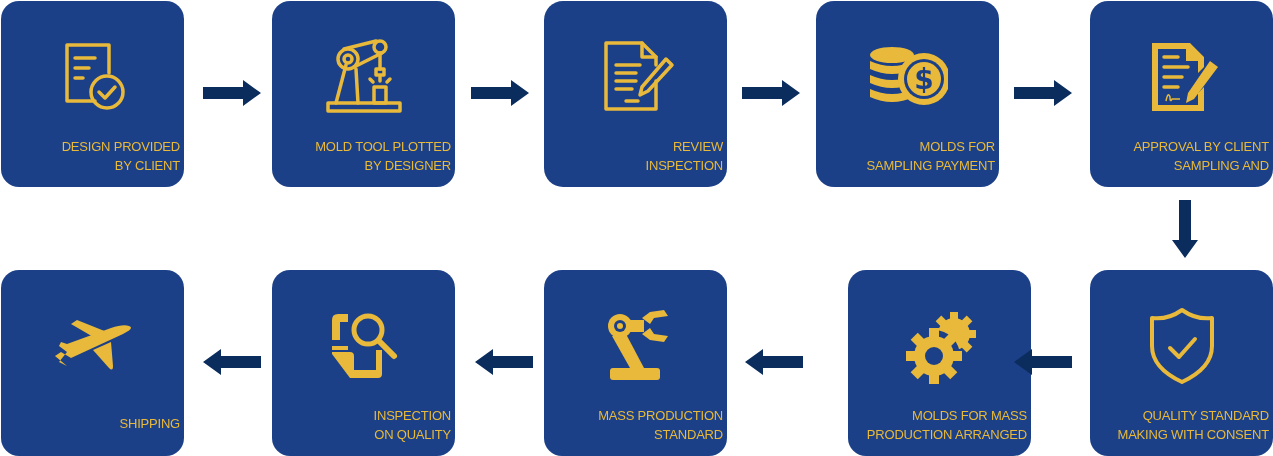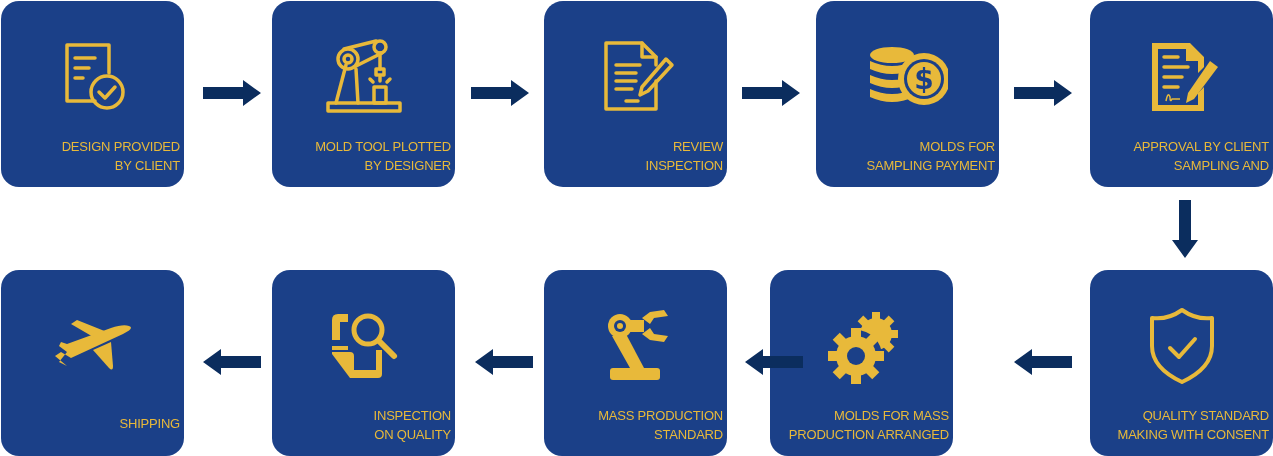--- a/index.html
+++ b/index.html
@@ -150,21 +150,21 @@
       <path d="M40 4 Q54 14 70 12 V40 Q70 62 40 76 Q10 62 10 40 V12 Q26 14 40 4 Z"></path>
       <path d="M28 42 L37 51 L53 33"></path>
     </svg>
   </div>
   <div class="label">
     <div>QUALITY STANDARD</div>
       <div>MAKING WITH CONSENT</div>
   </div>
 </div>
 
-<div class="card" style="left:770px;top:270px;">
+<div class="card" style="left:848px;top:270px;">
   <div class="icon">
     <svg viewBox="0 0 80 80">
       <g fill="#e8b93a">
         <circle cx="54" cy="28" r="16"></circle>
         <g transform="translate(54 28)">
           <rect x="-4" y="-22" width="8" height="44"></rect>
           <rect x="-4" y="-22" width="8" height="44" transform="rotate(45)"></rect>
           <rect x="-4" y="-22" width="8" height="44" transform="rotate(90)"></rect>
           <rect x="-4" y="-22" width="8" height="44" transform="rotate(135)"></rect>
         </g>

